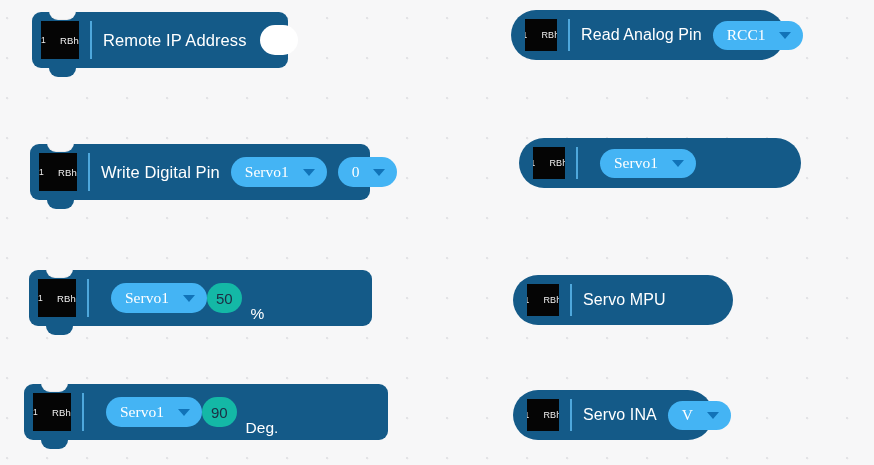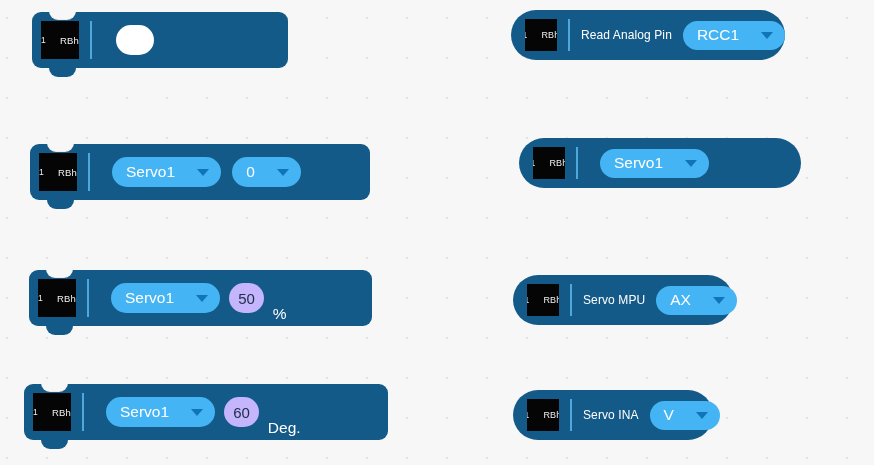--- a/index.html
+++ b/index.html
@@ -105,63 +105,64 @@
   .statement .divider { height: 38px; }
   .reporter .divider { height: 32px; }
 
   .label {
     flex: 0 0 auto;
     font-size: 16.5px;
     font-weight: 400;
     color: #ffffff;
     letter-spacing: 0.1px;
   }
-  .reporter .label { font-size: 12px; }
+  .reporter .label { font-size: 16px; }
 
   .unit {
     flex: 0 0 auto;
     font-size: 15.5px;
     color: #ffffff;
     margin-left: 9px;
     margin-top: 32px;
   }
 
   .dropdown {
     flex: 0 0 auto;
     display: flex;
     align-items: center;
-    gap: 22px;
+    gap: 14px;
     background-color: #44B4F4;
     color: #ffffff;
     border-radius: 22px;
     padding: 0 12px 0 14px;
     margin-left: 11px;
     font-size: 15.5px;
     box-sizing: border-box;
+    font-family: Liberation Serif, serif;
   }
   .statement .dropdown { height: 30px; }
   .reporter .dropdown { height: 29px; }
   .dropdown .caret {
     width: 0;
     height: 0;
     border-left: 6px solid transparent;
     border-right: 6px solid transparent;
     border-top: 7px solid #1173B8;
     flex: 0 0 auto;
   }
 
   .numfield {
     flex: 0 0 auto;
     display: flex;
     align-items: center;
     justify-content: center;
-    background-color: #c4b5fd;
+    background-color: #14b8a6;
     color: #1c2d44;
     border-radius: 22px;
-    margin-left: 9px;
+    margin-left: 0;
     font-size: 15px;
     min-width: 34px;
     padding: 0 9px;
     box-sizing: border-box;
     height: 30px;
   }
 
   .textfield {
     flex: 0 0 auto;
     background-color: #ffffff;
@@ -176,20 +177,21 @@
 <body>
 
 <div id="canvas">
 
   <div class="block statement" style="left:32px; top:12px; width:256px;">
     <div class="badge">
       <span class="badge-num">1</span>
         <span class="badge-txt">RBh</span>
     </div>
     <div class="divider"></div>
+    <div class="label">Remote IP Address</div>
     <div class="textfield"></div>
   </div>
 
   <div class="block reporter" style="left:511px; top:10px; width:274px;">
     <div class="badge">
       <span class="badge-num">1</span>
         <span class="badge-txt">RBh</span>
     </div>
     <div class="divider"></div>
     <div class="label">Read Analog Pin</div>
@@ -198,20 +200,21 @@
       <span class="caret"></span>
     </div>
   </div>
 
   <div class="block statement" style="left:30px; top:144px; width:340px;">
     <div class="badge">
       <span class="badge-num">1</span>
         <span class="badge-txt">RBh</span>
     </div>
     <div class="divider"></div>
+    <div class="label">Write Digital Pin</div>
     <div class="dropdown">
       <span>Servo1</span>
       <span class="caret"></span>
     </div>
     <div class="dropdown">
       <span>0</span>
       <span class="caret"></span>
     </div>
   </div>
 
@@ -241,37 +244,33 @@
     <div class="unit">%</div>
   </div>
 
   <div class="block reporter" style="left:513px; top:275px; width:220px;">
     <div class="badge">
       <span class="badge-num">1</span>
         <span class="badge-txt">RBh</span>
     </div>
     <div class="divider"></div>
     <div class="label">Servo MPU</div>
-    <div class="dropdown">
-      <span>AX</span>
-      <span class="caret"></span>
-    </div>
   </div>
 
   <div class="block statement" style="left:24px; top:384px; width:364px;">
     <div class="badge">
       <span class="badge-num">1</span>
         <span class="badge-txt">RBh</span>
     </div>
     <div class="divider"></div>
     <div class="dropdown">
       <span>Servo1</span>
       <span class="caret"></span>
     </div>
-    <div class="numfield">60</div>
+    <div class="numfield">90</div>
     <div class="unit">Deg.</div>
   </div>
 
   <div class="block reporter" style="left:513px; top:390px; width:200px;">
     <div class="badge">
       <span class="badge-num">1</span>
         <span class="badge-txt">RBh</span>
     </div>
     <div class="divider"></div>
     <div class="label">Servo INA</div>

